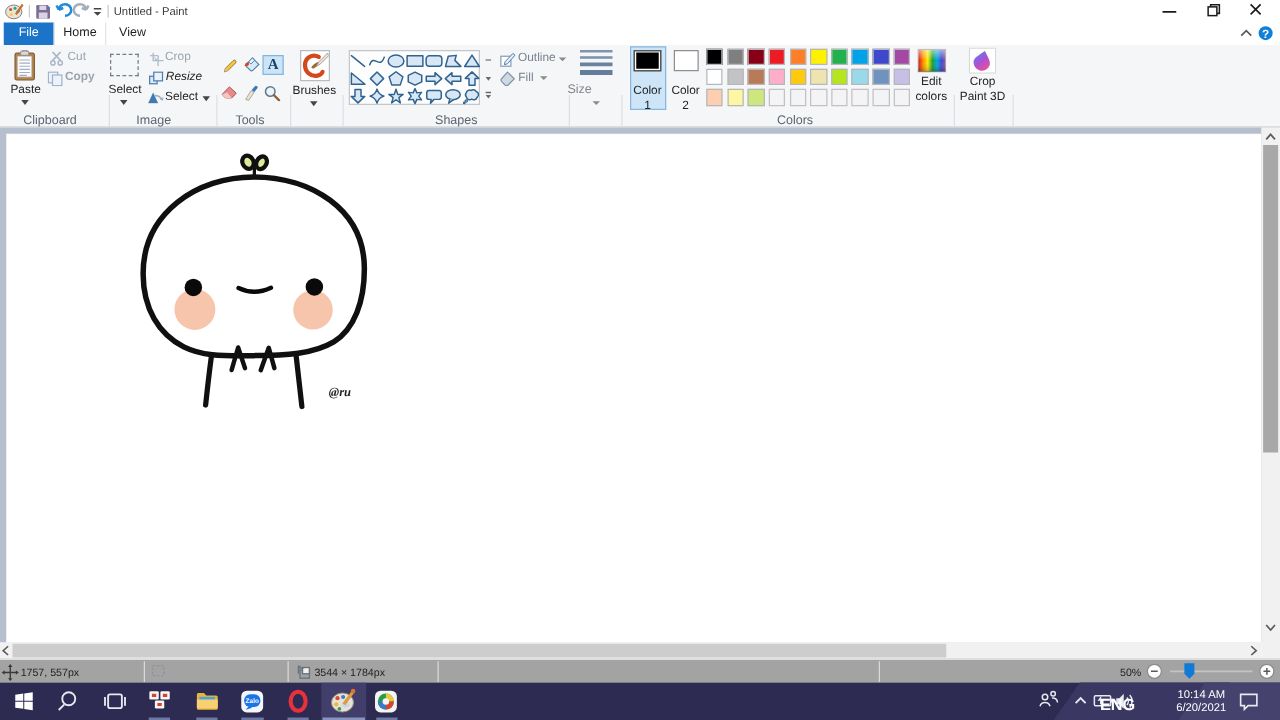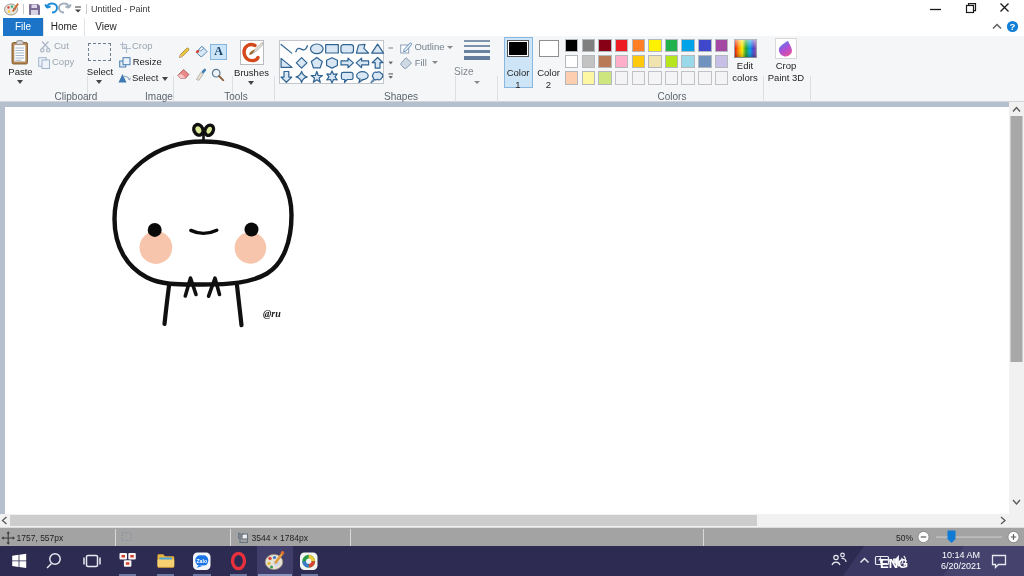--- a/index.html
+++ b/index.html
@@ -1,19 +1,19 @@
 <!DOCTYPE html>
 <html><head>
 <meta charset="utf-8">
 <style>
   * { margin:0; padding:0; box-sizing:border-box; }
   html,body { width:1024px; height:576px; overflow:hidden; }
   body { font-family:"Liberation Sans", sans-serif; position:relative; background:#fff; }
   .abs { position:absolute; }
-  .lbl { color:#5b6470; font-size:10px;margin-left:36px; }
+  .lbl { color:#5b6470; font-size:10px; }
   .btxt { color:#242424; font-size:9.5px; }
   .gray { color:#9aa4b0; }
   .vsep { position:absolute; top:40px; height:57px; width:1px; background:#dde0e3; }
 </style>
 </head>
 <body>
 
 <div class="abs" style="left:0;top:0;width:1024px;height:18px;background:#fff;">
   <svg class="abs" style="left:0;top:0;" width="1024" height="18" viewBox="0 0 1024 18">
 
@@ -93,37 +93,37 @@
       <path d="M2 0.5 L8.5 7.5 M8.5 0.5 L2 7.5"></path>
       <circle cx="2.3" cy="9.3" r="1.7"></circle>
         <circle cx="8.2" cy="9.3" r="1.7"></circle>
     </g>
   </svg>
   <div class="abs btxt gray" style="left:54px;top:3.8px;">Cut</div>
   <svg class="abs" style="left:38px;top:20.5px;" width="14" height="12" viewBox="0 0 14 12">
     <rect x="0.7" y="0.7" width="7.5" height="8.5" fill="#eef3fa" stroke="#9fb4cc" stroke-width="1"></rect>
     <rect x="4" y="3" width="7.5" height="8.5" fill="#eef3fa" stroke="#9fb4cc" stroke-width="1"></rect>
   </svg>
-  <div class="abs btxt gray" style="left:52px;top:20.3px;">Copy</div>
+  <div class="abs btxt gray" style="left:52px;top:20.3px;font-weight:bold;">Copy</div>
 
   <div class="abs" style="left:87.5px;top:7px;width:23px;height:18px;border:1.2px dashed #6f7e90;"></div>
   <div class="abs btxt" style="left:76px;top:30px;width:48px;text-align:center;">Select</div>
   <div class="abs" style="left:96px;top:44px;width:0;height:0;border-left:3.5px solid transparent;border-right:3.5px solid transparent;border-top:4px solid #454545;"></div>
   <svg class="abs" style="left:120px;top:5.5px;" width="11" height="11" viewBox="0 0 11 11">
     <g stroke="#b0bccb" stroke-width="1.1" fill="none">
         <path d="M2.5 0 v6.5 h8.5 M0 2.5 h6.5 M6.5 2.5 v8.5"></path>
       </g>
     <path d="M3 3 l3.2 3.2 l-1.5 .7 z" fill="#b0bccb"></path>
   </svg>
   <div class="abs btxt gray" style="left:132px;top:3.8px;">Crop</div>
   <svg class="abs" style="left:119px;top:20.8px;" width="12" height="11" viewBox="0 0 12 11">
     <rect x="0.7" y="4" width="6" height="6" fill="#dfeaf6" stroke="#4c7fb0" stroke-width="1"></rect>
     <rect x="4" y="0.7" width="7" height="7" fill="#eaf2fb" stroke="#4c7fb0" stroke-width="1"></rect>
   </svg>
-  <div class="abs btxt" style="left:132.7px;top:20.3px;">Resize</div>
+  <div class="abs btxt" style="left:132.7px;top:20.3px;font-style:italic;">Resize</div>
   <svg class="abs" style="left:118px;top:37.3px;" width="14" height="10" viewBox="0 0 14 10">
     <path d="M0.5 9.5 L4.5 1 L8.5 9.5 Z" fill="#3f7ab3"></path>
     <path d="M5.5 3.5 a5.5 5.5 0 0 1 6 3.5" fill="none" stroke="#9fb2c6" stroke-width="1.4"></path>
     <path d="M12.8 4.6 l-.5 3 l-2.6 -1.4 z" fill="#9fb2c6"></path>
   </svg>
   <div class="abs btxt" style="left:132px;top:36.3px;">Select</div>
   <div class="abs" style="left:162px;top:40.5px;width:0;height:0;border-left:3.5px solid transparent;border-right:3.5px solid transparent;border-top:4px solid #454545;"></div>
 
   <svg class="abs" style="left:177.5px;top:10.5px;" width="12" height="12" viewBox="0 0 12 12">
     <path d="M1.5 10.5 L2.3 7.7 L8.5 1.5 a1.3 1.3 0 0 1 1.9 1.9 L4.2 9.6 Z" fill="#f3c73e" stroke="#8a6d1d" stroke-width="0.7"></path>

